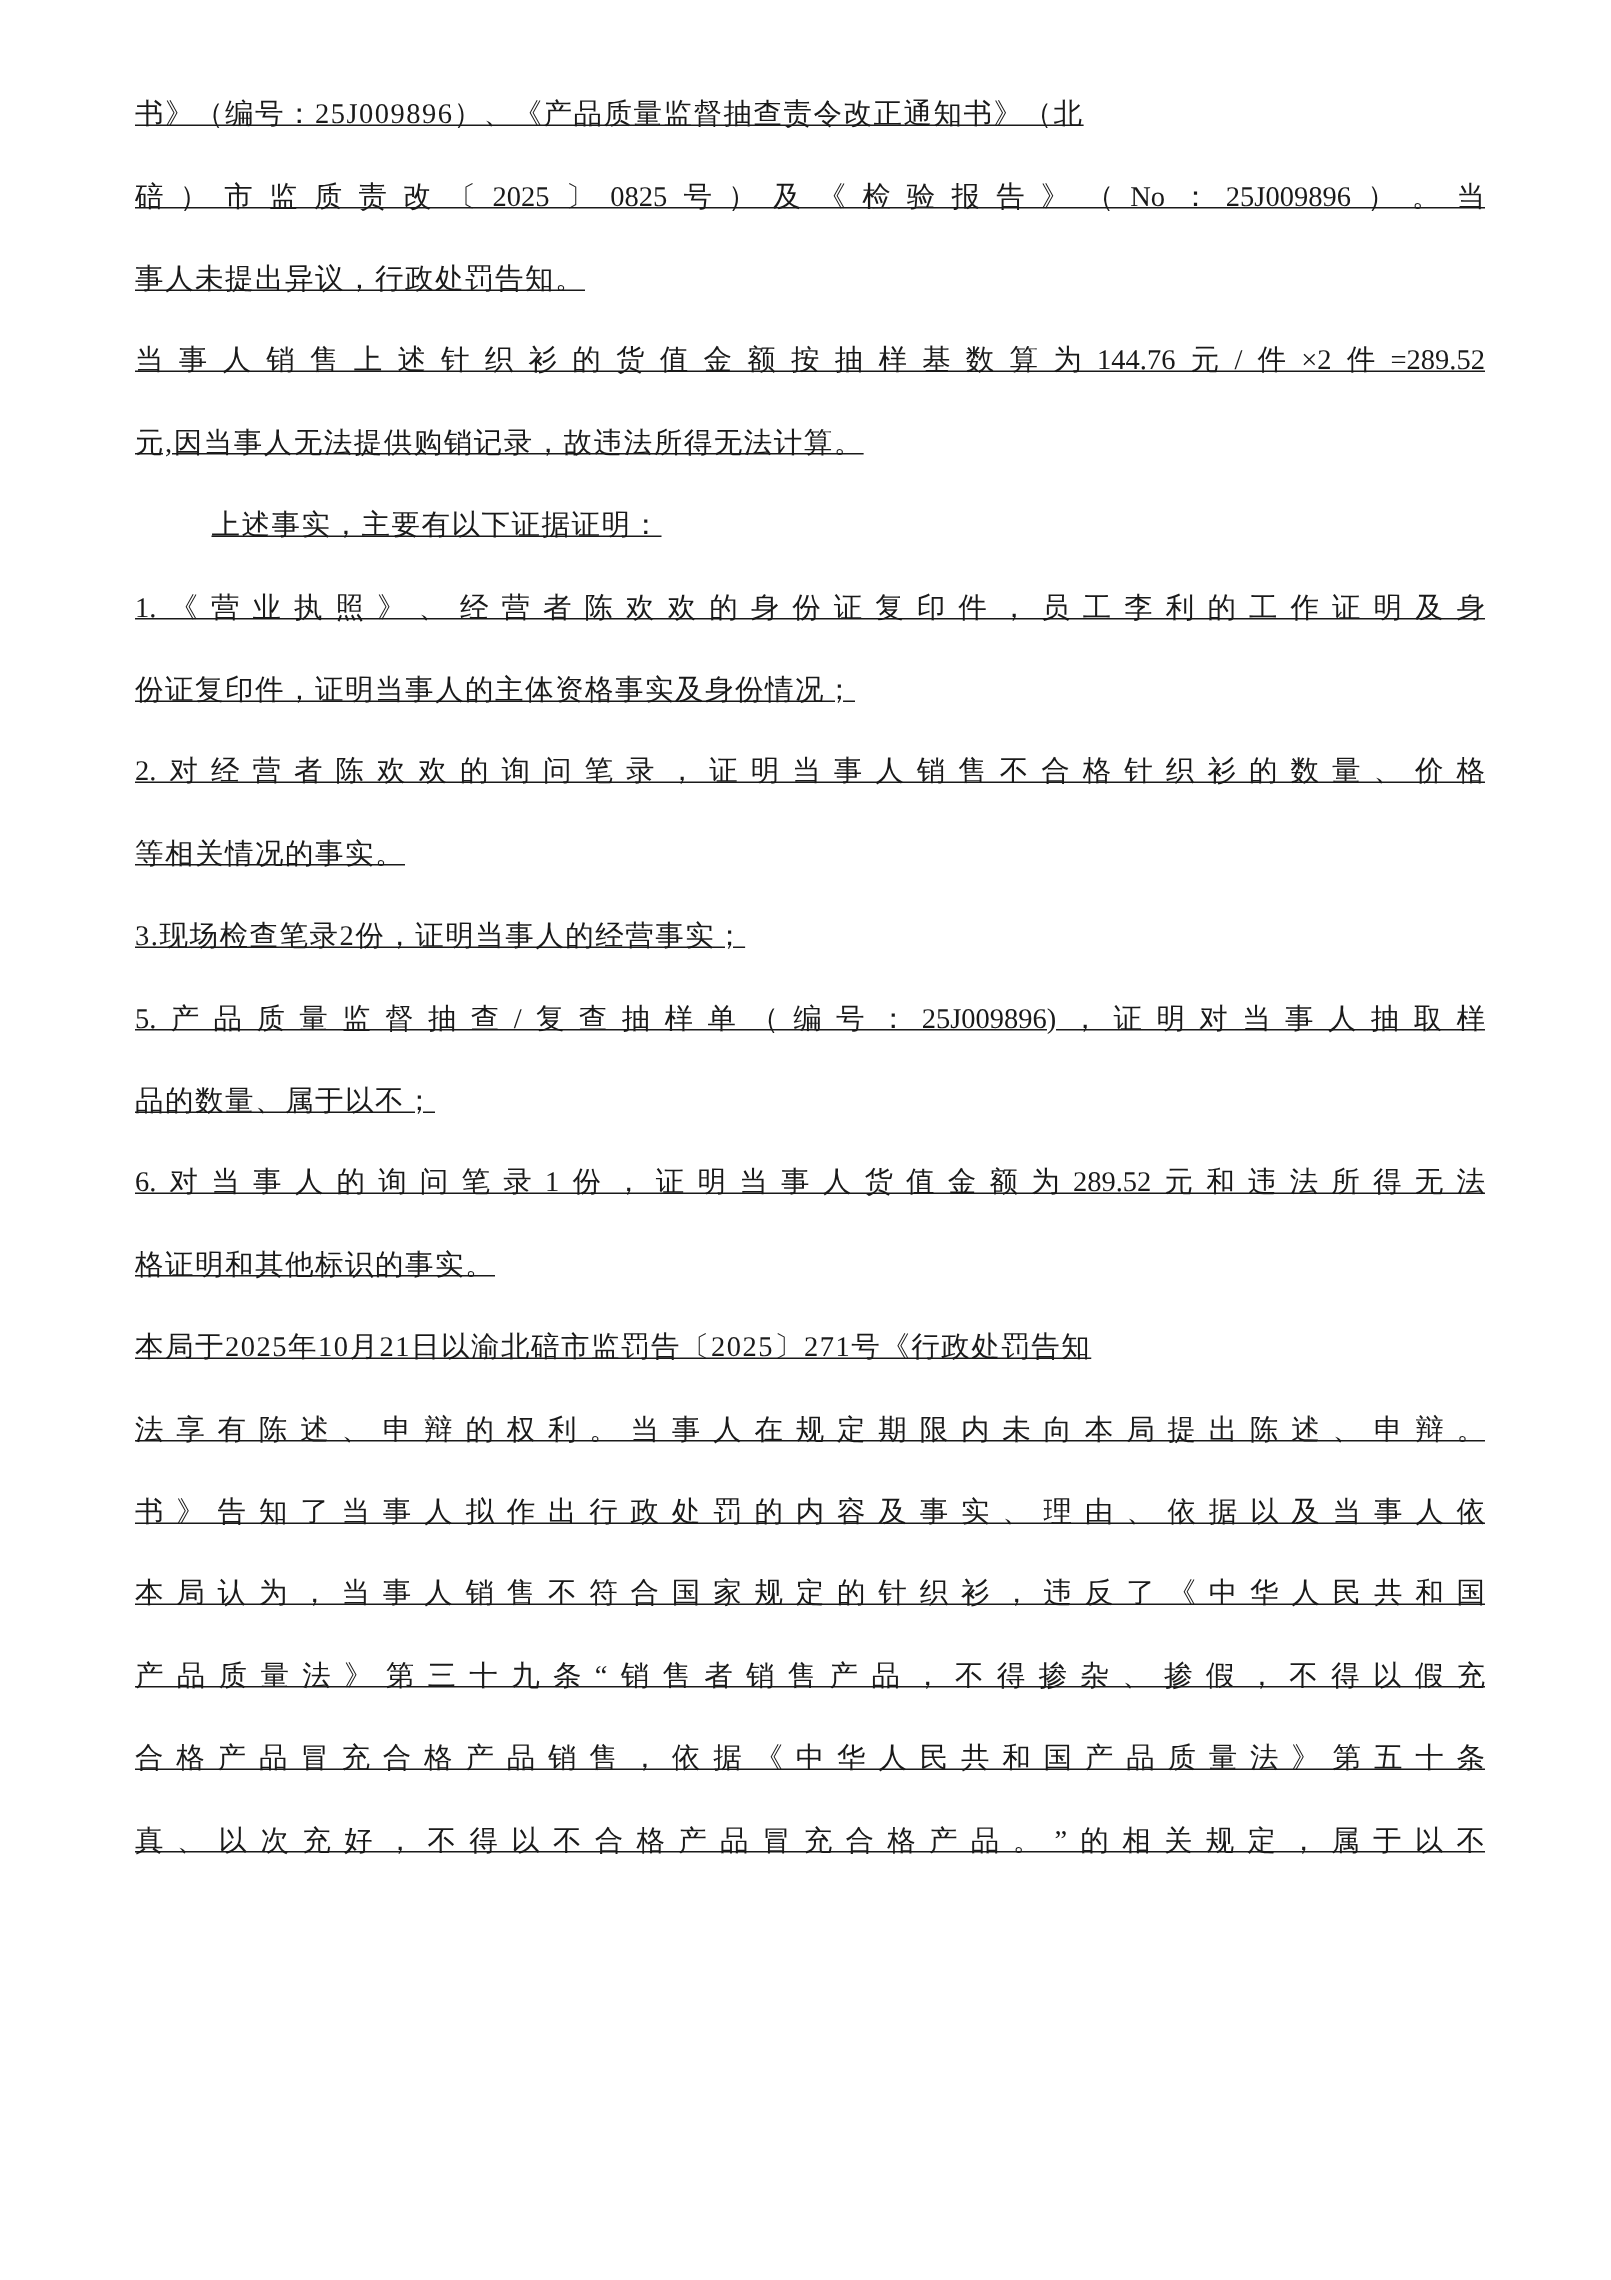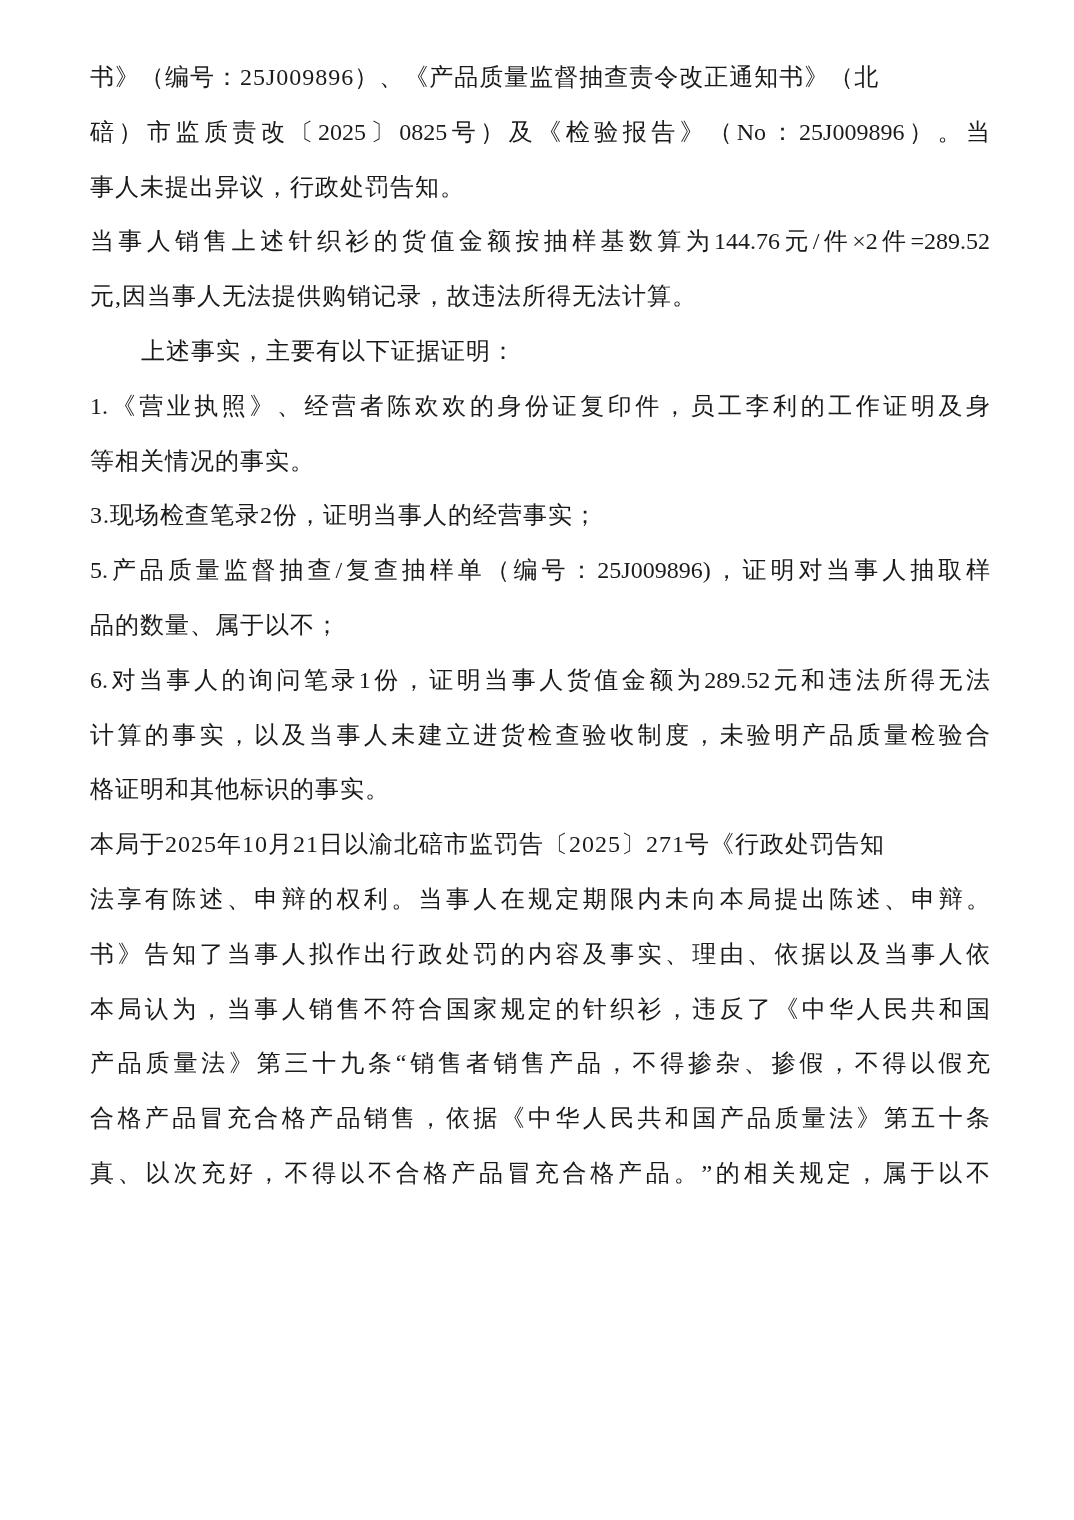--- a/index.html
+++ b/index.html
@@ -13,22 +13,23 @@
     position: relative;
     overflow: hidden;
     font-family: "Liberation Serif", "DejaVu Serif", serif;
     color: #1a1a1a;
   }
   .doc {
     position: absolute;
     left: 90px;
     top: 50px;
     width: 900px;
-    font-size: 24px;
+    font-size: 19px;
     font-weight: 400;
+    text-decoration: underline;
   }
   .para {
     margin: 0;
     padding: 0;
   }
   .ln {
     display: block;
     height: 54.8px;
     line-height: 54.8px;
     letter-spacing: 1px;
@@ -59,39 +60,40 @@
     <span class="ln fill">当事人销售上述针织衫的货值金额按抽样基数算为144.76元/件×2件=289.52</span>
     <span class="ln">元,因当事人无法提供购销记录，故违法所得无法计算。</span>
   </p>
 
   <p class="para">
     <span class="ln indent">上述事实，主要有以下证据证明：</span>
   </p>
 
   <p class="para">
     <span class="ln fill">1.《营业执照》、经营者陈欢欢的身份证复印件，员工李利的工作证明及身</span>
+    <span class="ln">份证复印件，证明当事人的主体资格事实及身份情况；</span>
   </p>
 
   <p class="para">
+    <span class="ln fill">2.对经营者陈欢欢的询问笔录，证明当事人销售不合格针织衫的数量、价格</span>
     <span class="ln">等相关情况的事实。</span>
   </p>
 
   <p class="para">
     <span class="ln">3.现场检查笔录2份，证明当事人的经营事实；</span>
   </p>
 
 
   <p class="para">
     <span class="ln fill">5.产品质量监督抽查/复查抽样单（编号：25J009896)，证明对当事人抽取样</span>
     <span class="ln">品的数量、属于以不；</span>
   </p>
 
   <p class="para">
     <span class="ln fill">6.对当事人的询问笔录1份，证明当事人货值金额为289.52元和违法所得无法</span>
-    <span class="ln fill">计算的事实，以及当事人未建立进货检查验收制度，未验明产品质量检验合</span>
     <span class="ln">格证明和其他标识的事实。</span>
   </p>
 
   <p class="para">
     <span class="ln">本局于2025年10月21日以渝北碚市监罚告〔2025〕271号《行政处罚告知</span>
     <span class="ln fill">法享有陈述、申辩的权利。当事人在规定期限内未向本局提出陈述、申辩。</span>
     <span class="ln fill">书》告知了当事人拟作出行政处罚的内容及事实、理由、依据以及当事人依</span>
   </p>
 
   <p class="para">

